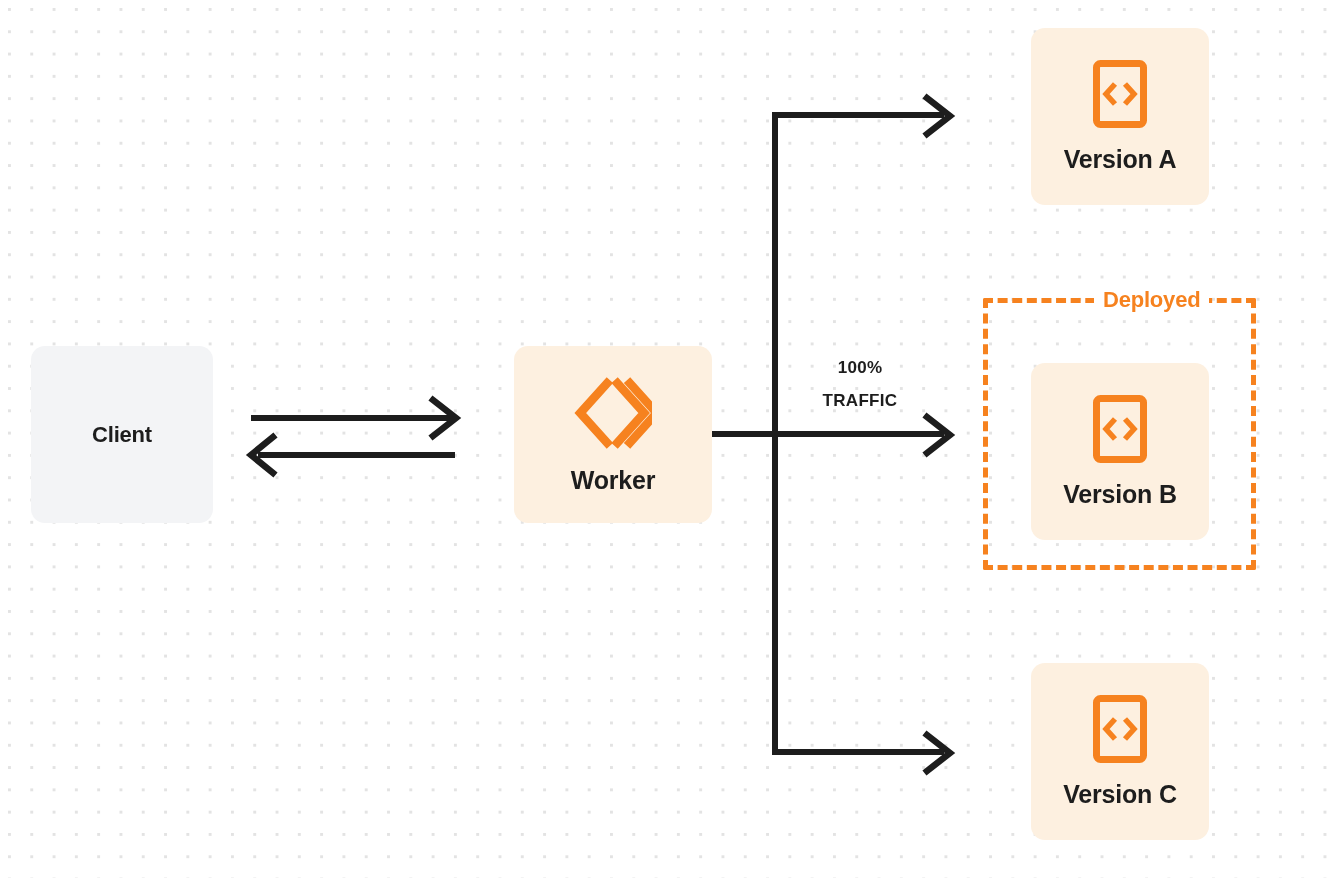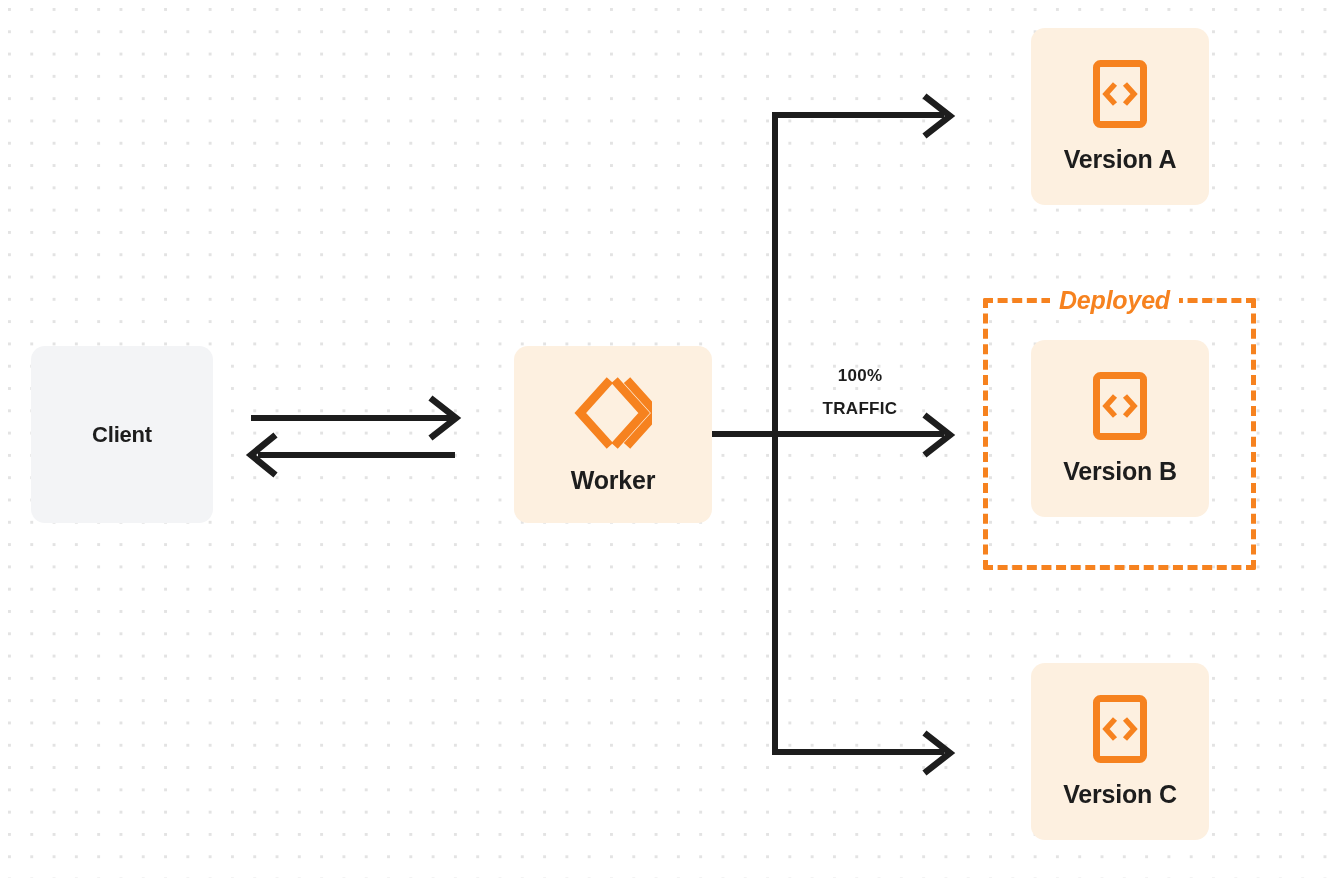--- a/index.html
+++ b/index.html
@@ -74,21 +74,21 @@
   }
 
   
   .version-node {
     left: 1031px;
     width: 178px;
     height: 177px;
     background: #fdf0e0;
   }
   #version-a-node { top: 28px; }
-  #version-b-node { top: 340px; text-align: right; }
+  #version-b-node { top: 363px; text-align: right; }
   #version-c-node { top: 663px; align-items: center; }
 
   .version-node .node-label {
     font-size: 25px;
     margin-top: 16px;
   }
   .version-icon {
     width: 56px;
     height: 70px;
     display: block;
@@ -100,46 +100,44 @@
     left: 983px;
     top: 298px;
     width: 273px;
     height: 272px;
     border: 5px dashed #f6821f;
     border-radius: 2px;
     box-sizing: border-box;
   }
   #deployed-label {
     position: absolute;
-    left: 1050px;
+    left: 1094px;
     top: 285px;
-    font-size: 25px;
+    font-size: 22px;
     font-weight: bold;
     color: #f6821f;
     background: #ffffff;
     padding: 0 9px;
     line-height: 30px;
     white-space: nowrap;
     letter-spacing: -0.2px;
-    font-style: italic;
   }
 
   
   #traffic-label {
     position: absolute;
     left: 800px;
     top: 351px;
     width: 120px;
     text-align: center;
     font-size: 17px;
     font-weight: bold;
     color: #1d1d1d;
     line-height: 33px;
     letter-spacing: 0.3px;
-    margin-top: 8px;
   }
 
   
   #connectors {
     position: absolute;
     left: 0;
     top: 0;
     width: 1338px;
     height: 878px;
     pointer-events: none;

